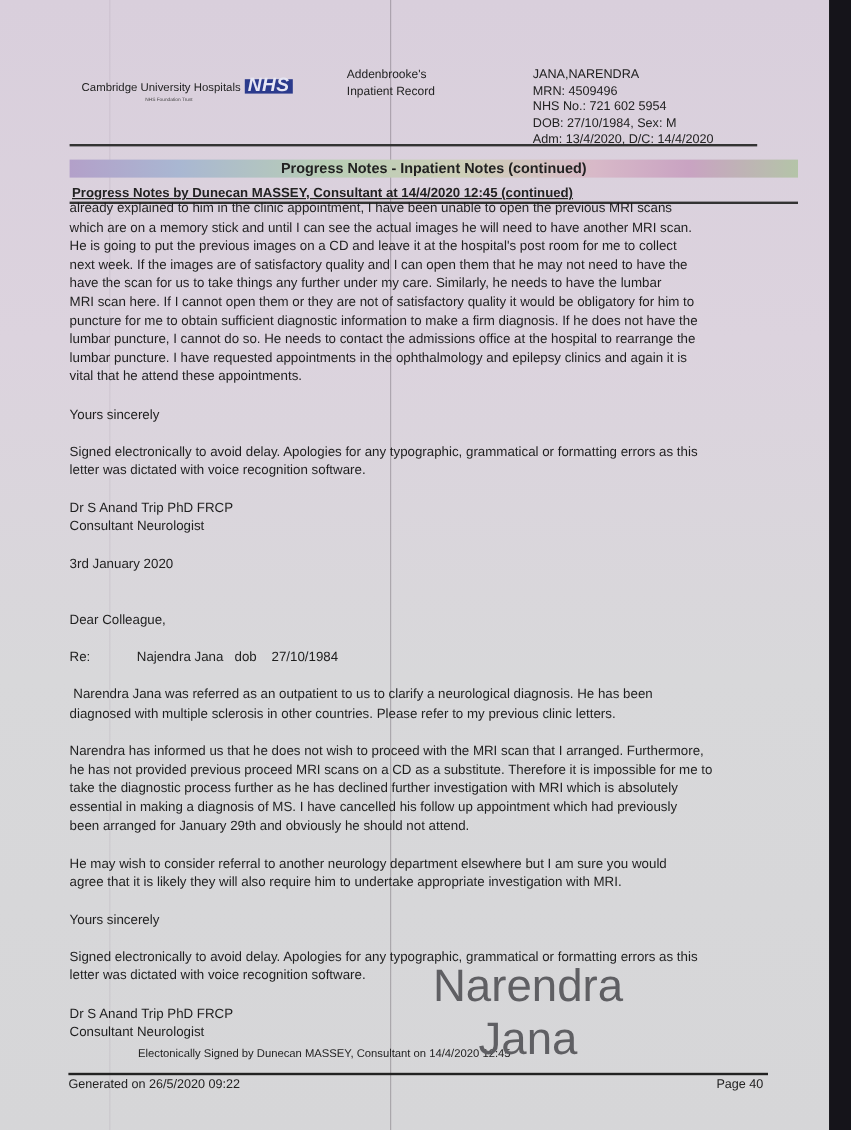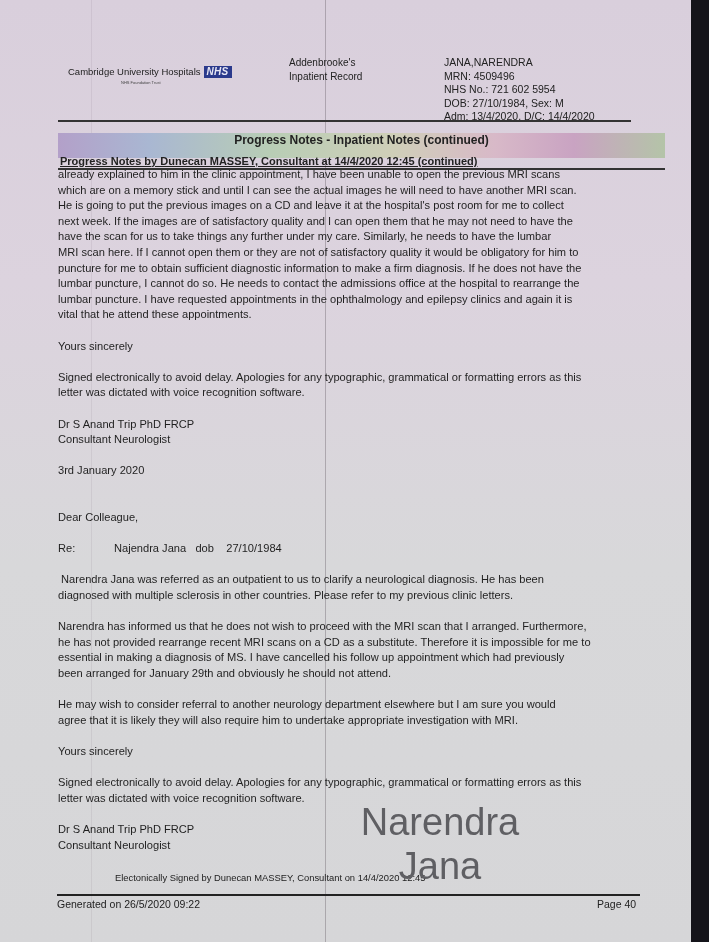--- a/index.html
+++ b/index.html
@@ -21,38 +21,38 @@
       position: absolute; top: 0; width: 1px; height: 942px; background: rgba(90,80,90,0.35);
     }
     .fold-line.f1 { left: 325px; }
     .fold-line.f2 { left: 91px; background: rgba(120,110,120,0.12); }
 
     .hdr-logo {
       position: absolute; left: 68px; top: 66px; font-size: 9.5px; color: #222; white-space: nowrap;
     }
     .hdr-logo .nhs {
       display: inline-block; background: #2b3a8c; color: #e6e6f4; font-weight: bold; font-style: italic;
-      font-size: 10px; padding: 0 3px; margin-left: 3px; line-height: 12px; letter-spacing: 0.3px;
+      font-size: 16px; padding: 0 3px; margin-left: 3px; line-height: 12px; letter-spacing: 0.3px;
     }
     .hdr-sub {
       position: absolute; left: 121px; top: 80px; font-size: 4px; color: #444; white-space: nowrap;
     }
     .hdr-record {
       position: absolute; left: 263px; top: 56px; font-size: 10px; line-height: 14px; color: #222; margin-left: 26px;
     }
     .hdr-record div { white-space: nowrap; }
     .hdr-patient {
       position: absolute; left: 444px; top: 56px; font-size: 10.5px; line-height: 13.6px; color: #222;
     }
     .hdr-patient div { white-space: nowrap; }
     .hr-main {
       position: absolute; left: 58px; top: 120px; width: 573px; height: 2px; background: #333;
     }
     .section-bar {
-      position: absolute; left: 58px; top: 133px; width: 607px; height: 25px;
+      position: absolute; left: 58px; top: 133px; width: 607px; height: 15px;
       background: linear-gradient(90deg, #b3a0c9 0%, #a9b7d2 15%, #b8cdb5 35%, #cfcfb8 55%, #d8b9c8 72%, #c9a3c2 85%, #b4c4a8 100%);
       text-align: center; font-size: 12px; font-weight: bold; color: #222; line-height: 15px;
     }
     .subhead {
       position: absolute; left: 60px; top: 155px; font-size: 11px; font-weight: bold; color: #222;
       text-decoration: underline; white-space: nowrap;
     }
     .hr-sub {
       position: absolute; left: 58px; top: 168px; width: 607px; height: 1.5px; background: #333;
     }
@@ -149,21 +149,22 @@
       <span style="white-space:pre">Najendra Jana   dob    27/10/1984</span>
     </div>
     <div class="gap"></div>
     <div>
       <p style="white-space:pre"> Narendra Jana was referred as an outpatient to us to clarify a neurological diagnosis. He has been</p>
       <p>diagnosed with multiple sclerosis in other countries. Please refer to my previous clinic letters.</p>
     </div>
     <div class="gap"></div>
     <div>
       <p>Narendra has informed us that he does not wish to proceed with the MRI scan that I arranged. Furthermore,</p>
-      <p>he has not provided rearrange recent MRI scans on a CD as a substitute. Therefore it is impossible for me to</p>
+      <p>he has not provided previous proceed MRI scans on a CD as a substitute. Therefore it is impossible for me to</p>
+      <p>take the diagnostic process further as he has declined further investigation with MRI which is absolutely</p>
       <p>essential in making a diagnosis of MS. I have cancelled his follow up appointment which had previously</p>
       <p>been arranged for January 29th and obviously he should not attend.</p>
     </div>
     <div class="gap"></div>
     <div>
       <p>He may wish to consider referral to another neurology department elsewhere but I am sure you would</p>
       <p>agree that it is likely they will also require him to undertake appropriate investigation with MRI.</p>
     </div>
     <div class="gap"></div>
     <p>Yours sincerely</p>

